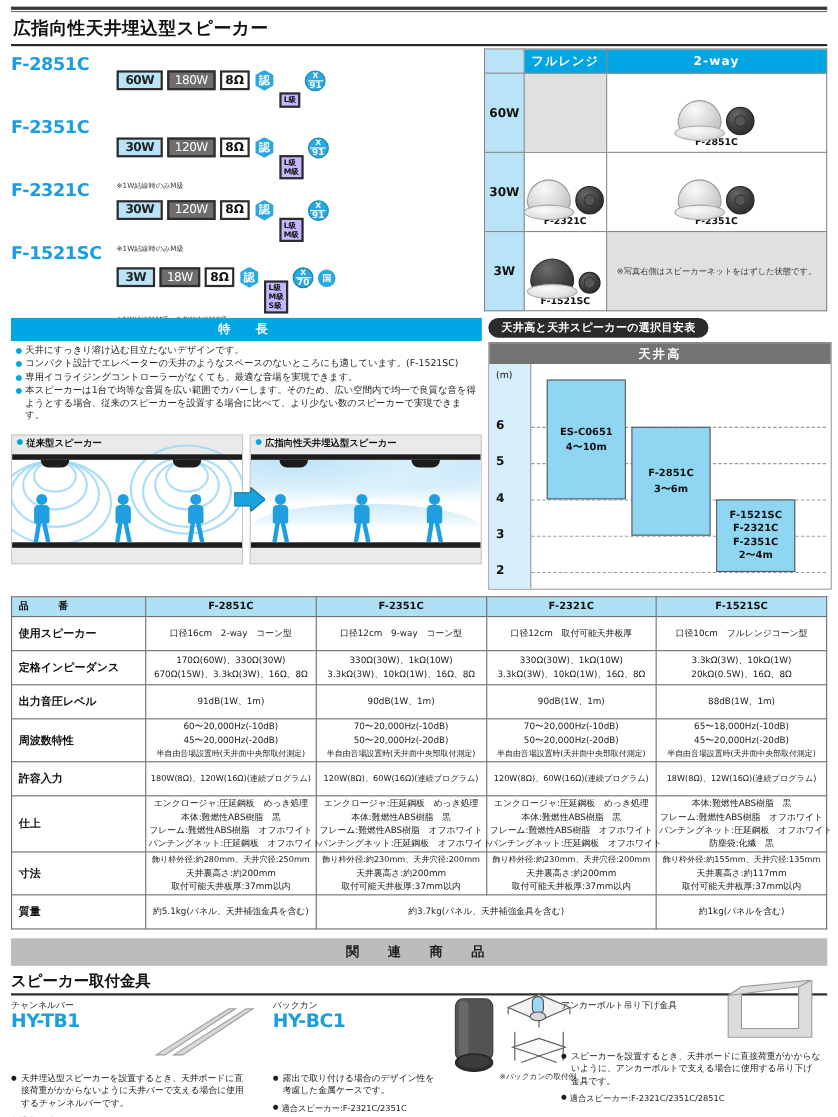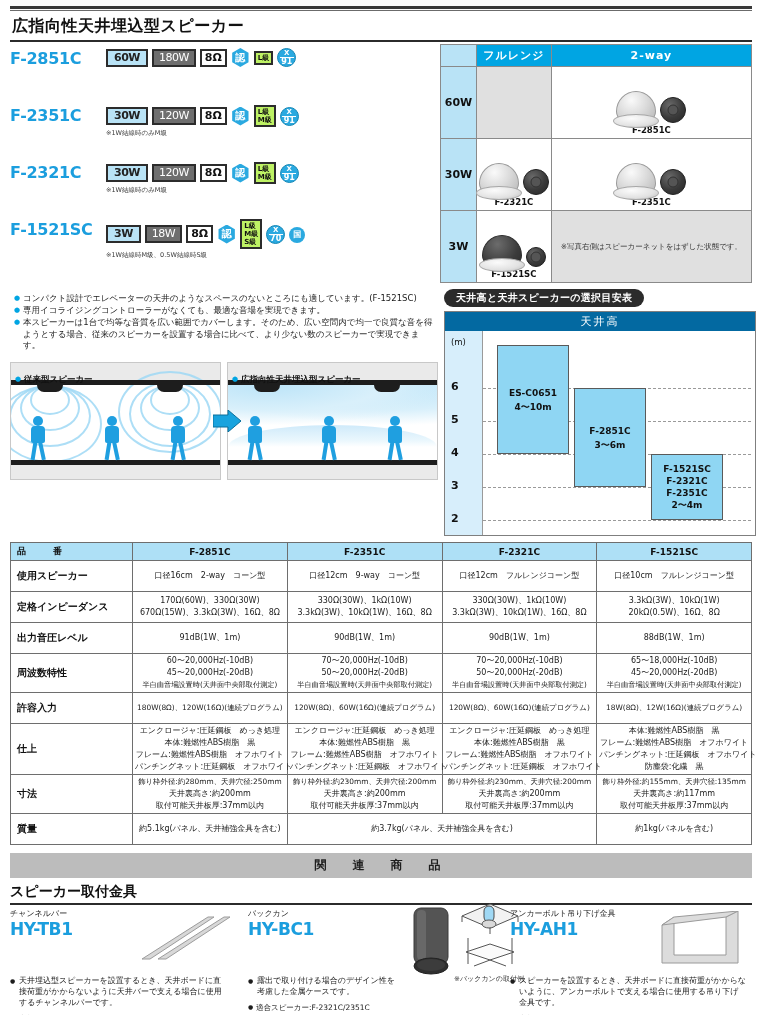--- a/index.html
+++ b/index.html
@@ -51,22 +51,22 @@
   .b-ohm {
     background:#fff; border:2px solid #2c2c2c; color:#111;
     font-weight:bold; font-size:11px; padding:1px 3px; line-height:12px;
   }
   .b-hex {
     width:19px;height:19px;background:#2aa9e0;color:#fff;font-weight:bold;
     font-size:10px;display:flex;align-items:center;justify-content:center;
     clip-path: polygon(50% 0,93% 25%,93% 75%,50% 100%,7% 75%,7% 25%);
   }
   .b-rank {
-    background:#bef264;border:2px solid #2c2c2c;display:flex;flex-direction:column;
-    line-height:8px;padding:1px 2px;
+    background:#c4b5fd;border:2px solid #2c2c2c;display:flex;flex-direction:column;
+    line-height:8px;padding:1px 2px;margin-top:36px;
   }
   .b-rank span { font-size:7px; font-weight:bold; color:#111; white-space:nowrap; }
   .b-circ {
     width:19px;height:19px;border-radius:50%;background:#2aa9e0;color:#fff;
     display:flex;flex-direction:column;align-items:center;justify-content:center;
     line-height:7px;border:1px solid #1487b6;
   }
   .b-circ .t { font-size:7px;font-weight:bold; }
   .b-circ .b { font-size:8px;font-weight:bold;border-top:1px solid #fff;width:14px;text-align:center;}
   .b-koku {
@@ -128,21 +128,21 @@
   
   .pill {
     background:#2b2b2b;color:#fff;font-weight:bold;font-size:10px;
     border-radius:9px; padding:2px 12px; display:inline-block; letter-spacing:.3px;
   }
 
   
   .cmp-wrap { display:flex; gap:6px; margin-top:5px; position:relative; }
   .cmp-panel { width:211px; height:118px; background:#eaeaea; border:1px solid #c8c8c8;
                position:relative; overflow:hidden; }
-  .cmp-label { position:absolute; top:11px; left:4px; font-size:8.5px; font-weight:bold;
+  .cmp-label { position:absolute; top:1px; left:4px; font-size:8.5px; font-weight:bold;
                color:#111; z-index:6; padding-left:9px;}
   .cmp-label:before{content:"\25CF";position:absolute;left:0;top:1px;color:#00a5e3;font-size:7px;}
   .ceil { position:absolute; top:17px; left:0; width:100%; height:5px; background:#1d1d1d; z-index:4;}
   .floor{ position:absolute; bottom:14px; left:0; width:100%; height:5px; background:#1d1d1d; z-index:4;}
   .room { position:absolute; top:22px; left:0; right:0; bottom:19px; background:#fff; }
   .spk-mini { position:absolute; top:22px; width:26px; height:7px; background:#1d1d1d;
               border-radius:0 0 7px 7px; z-index:5; }
   .wave { position:absolute; border:2px solid #9fd8f4; border-radius:50%; opacity:.85; }
   .wide-field { position:absolute; left:0; right:0; top:0; height:56px;
     background: radial-gradient(ellipse 120% 100% at 20% 0%, #bce4f8 0%, #d9f0fb 45%, rgba(255,255,255,0) 72%),
@@ -156,21 +156,21 @@
   .person .body{ position:absolute; top:10px; left:2px; width:14px;height:17px;background:#1f9fe0;
                  border-radius:4px 4px 2px 2px;}
   .person .leg1{ position:absolute; top:26px; left:3px; width:4px;height:18px;background:#1f9fe0; transform:rotate(9deg);}
   .person .leg2{ position:absolute; top:26px; left:11px;width:4px;height:18px;background:#1f9fe0; transform:rotate(-12deg);}
   .arrow-mid {
     position:absolute; left:203px; top:48px; width:28px;height:22px; z-index:9;
   }
 
   
   .ch-box { border:1px solid #7f7f7f; margin-top:4px; width:312px; }
-  .ch-hd { background:#0369a1;color:#fff;font-weight:normal;font-size:11px;text-align:center;
+  .ch-hd { background:#737373;color:#fff;font-weight:bold;font-size:11px;text-align:center;
            padding:2px 0; letter-spacing:2px; }
   .ch-plot { position:relative; height:204px; background:#fff; }
   .ch-axis-band { position:absolute; left:0; top:0; width:38px; height:100%;
                   background:#d7eefb; border-right:1px solid #9a9a9a; }
   .ch-unit { position:absolute; left:6px; top:6px; font-size:8.5px; color:#111; }
   .ch-tick { position:absolute; left:6px; font-size:11px; font-weight:bold; color:#111; }
   .ch-grid { position:absolute; left:38px; right:4px; border-top:1px dashed #9a9a9a; }
   .ch-bar { position:absolute; background:#8fd6f3; border:1px solid #5a5a5a;
             text-align:center; font-size:9px; font-weight:bold; color:#111;
             display:flex; flex-direction:column; align-items:center; justify-content:center;
@@ -361,21 +361,23 @@
           <td class="mx-note">※写真右側はスピーカーネットをはずした状態です。</td>
         </tr>
       </tbody>
         </table>
     </div>
   </div>
 
   <div class="top-split" style="margin-top:6px;">
 
     <div class="top-left">
+      <div class="bar-feature">特　長</div>
       <ul class="feat-list">
+        <li>天井にすっきり溶け込む目立たないデザインです。</li>
         <li>コンパクト設計でエレベーターの天井のようなスペースのないところにも適しています。(F-1521SC)</li>
         <li>専用イコライジングコントローラーがなくても、最適な音場を実現できます。</li>
         <li>本スピーカーは1台で均等な音質を広い範囲でカバーします。そのため、広い空間内で均一で良質な音を得ようとする場合、従来のスピーカーを設置する場合に比べて、より少ない数のスピーカーで実現できます。</li>
       </ul>
 
       <div class="cmp-wrap">
 
         <div class="cmp-panel">
           <div class="room"></div>
           <div class="cmp-label">従来型スピーカー</div>
@@ -503,21 +505,21 @@
 
     <tr>
       <td class="sp-lbl">使用スピーカー</td>
       <td class="sp-val">
             <div>口径16cm　2-way　コーン型</div>
           </td>
       <td class="sp-val">
             <div>口径12cm　9-way　コーン型</div>
           </td>
       <td class="sp-val">
-            <div>口径12cm　フルレンジコーン型</div>
+            <div>口径12cm　取付可能天井板厚</div>
           </td>
       <td class="sp-val">
             <div>口径10cm　フルレンジコーン型</div>
           </td>
     </tr>
 
     <tr>
       <td class="sp-lbl">定格インピーダンス</td>
       <td class="sp-val">
             <div>170Ω(60W)、330Ω(30W)</div>
@@ -708,21 +710,20 @@
             <path d="M6,50 L30,42 L54,50 L30,58 Z" fill="#fafafa"></path>
             <path d="M14,64 L30,58 L46,64"></path>
           </g>
         </svg>
       </div>
       <div class="acc-note" style="position:absolute;left:206px;top:66px;width:70px;">※バックカンの取付例</div>
     </div>
 
     <div class="acc-col" style="width:242px;">
       <div class="acc-cat">アンカーボルト吊り下げ金具</div>
-      <div class="acc-model">HY-AH1</div>
       <div style="height:36px;position:relative;">
         <svg width="100" height="58" viewBox="0 0 100 58" style="position:absolute;right:0;top:-28px;">
           <g fill="#dcdcdc" stroke="#9a9a9a" stroke-width="1">
             <polygon points="10,52 10,14 22,6 22,44 74,44 74,6 86,0 86,52"></polygon>
             <polygon points="10,14 22,6 86,0 74,6"></polygon>
           </g>
         </svg>
       </div>
       <div class="acc-desc" style="width:236px;">スピーカーを設置するとき、天井ボードに直接荷重がかからないように、アンカーボルトで支える場合に使用する吊り下げ金具です。</div>
       <div class="acc-fit">適合スピーカー:F-2321C/2351C/2851C</div>

